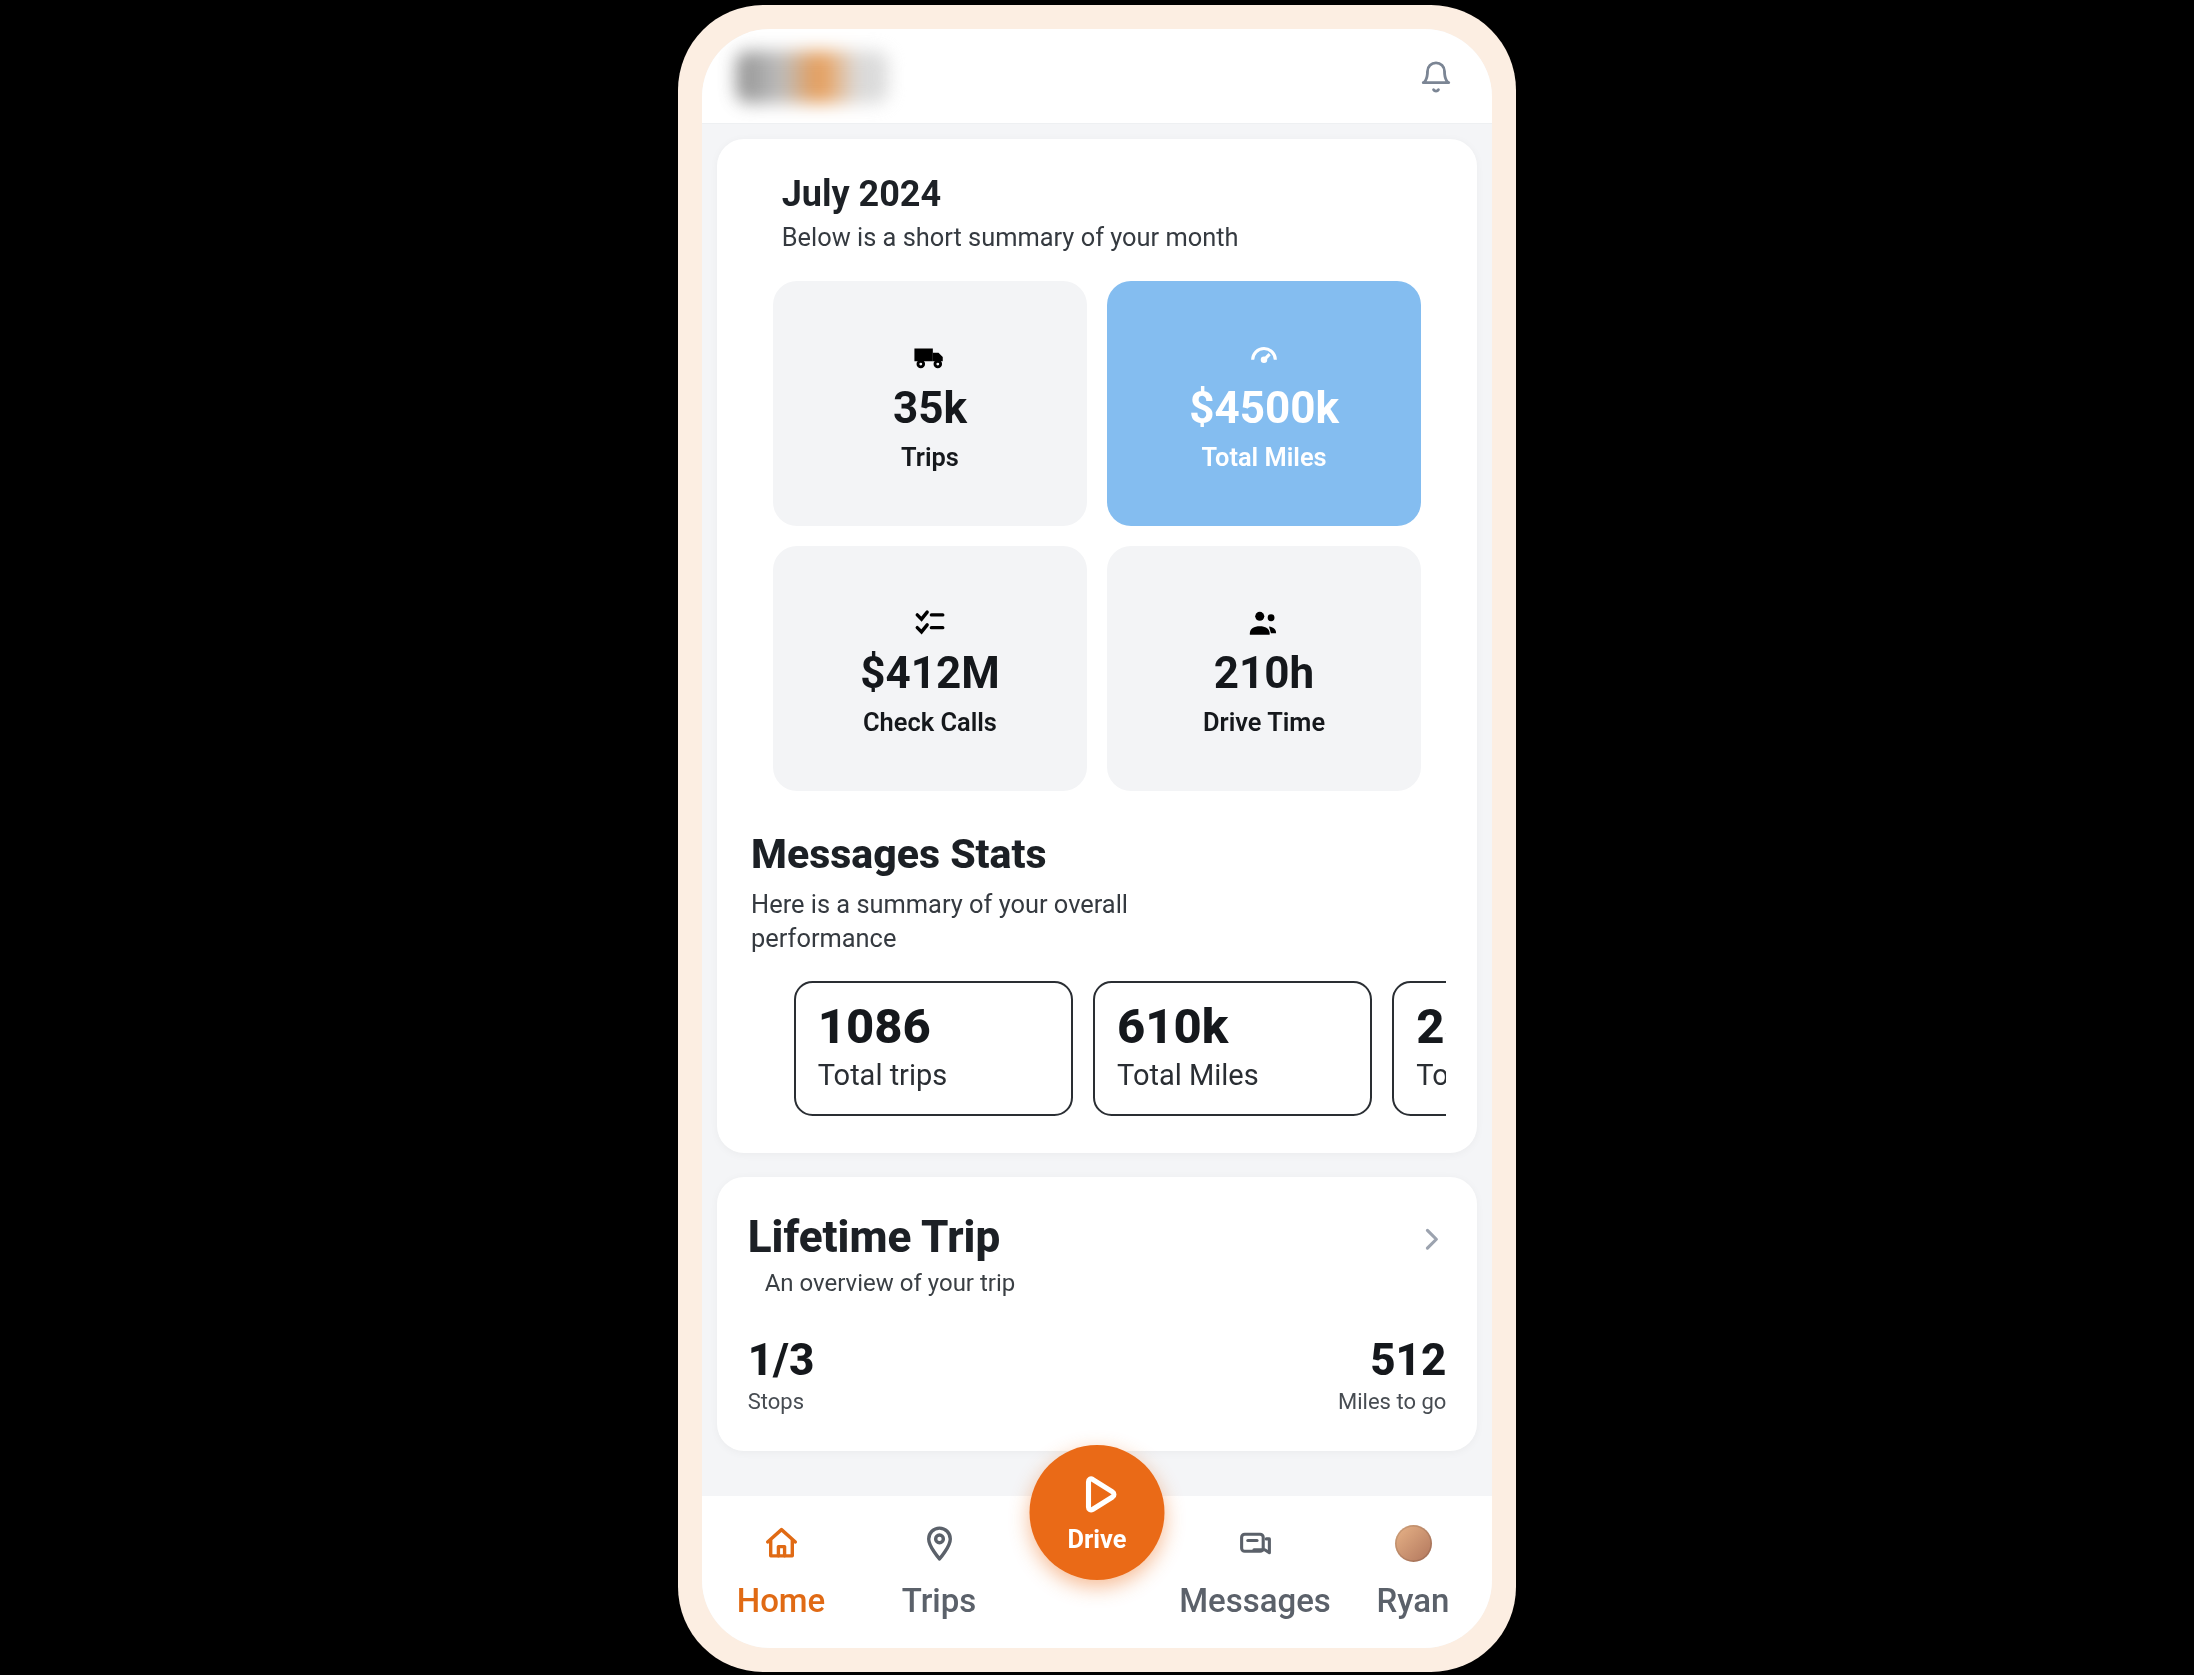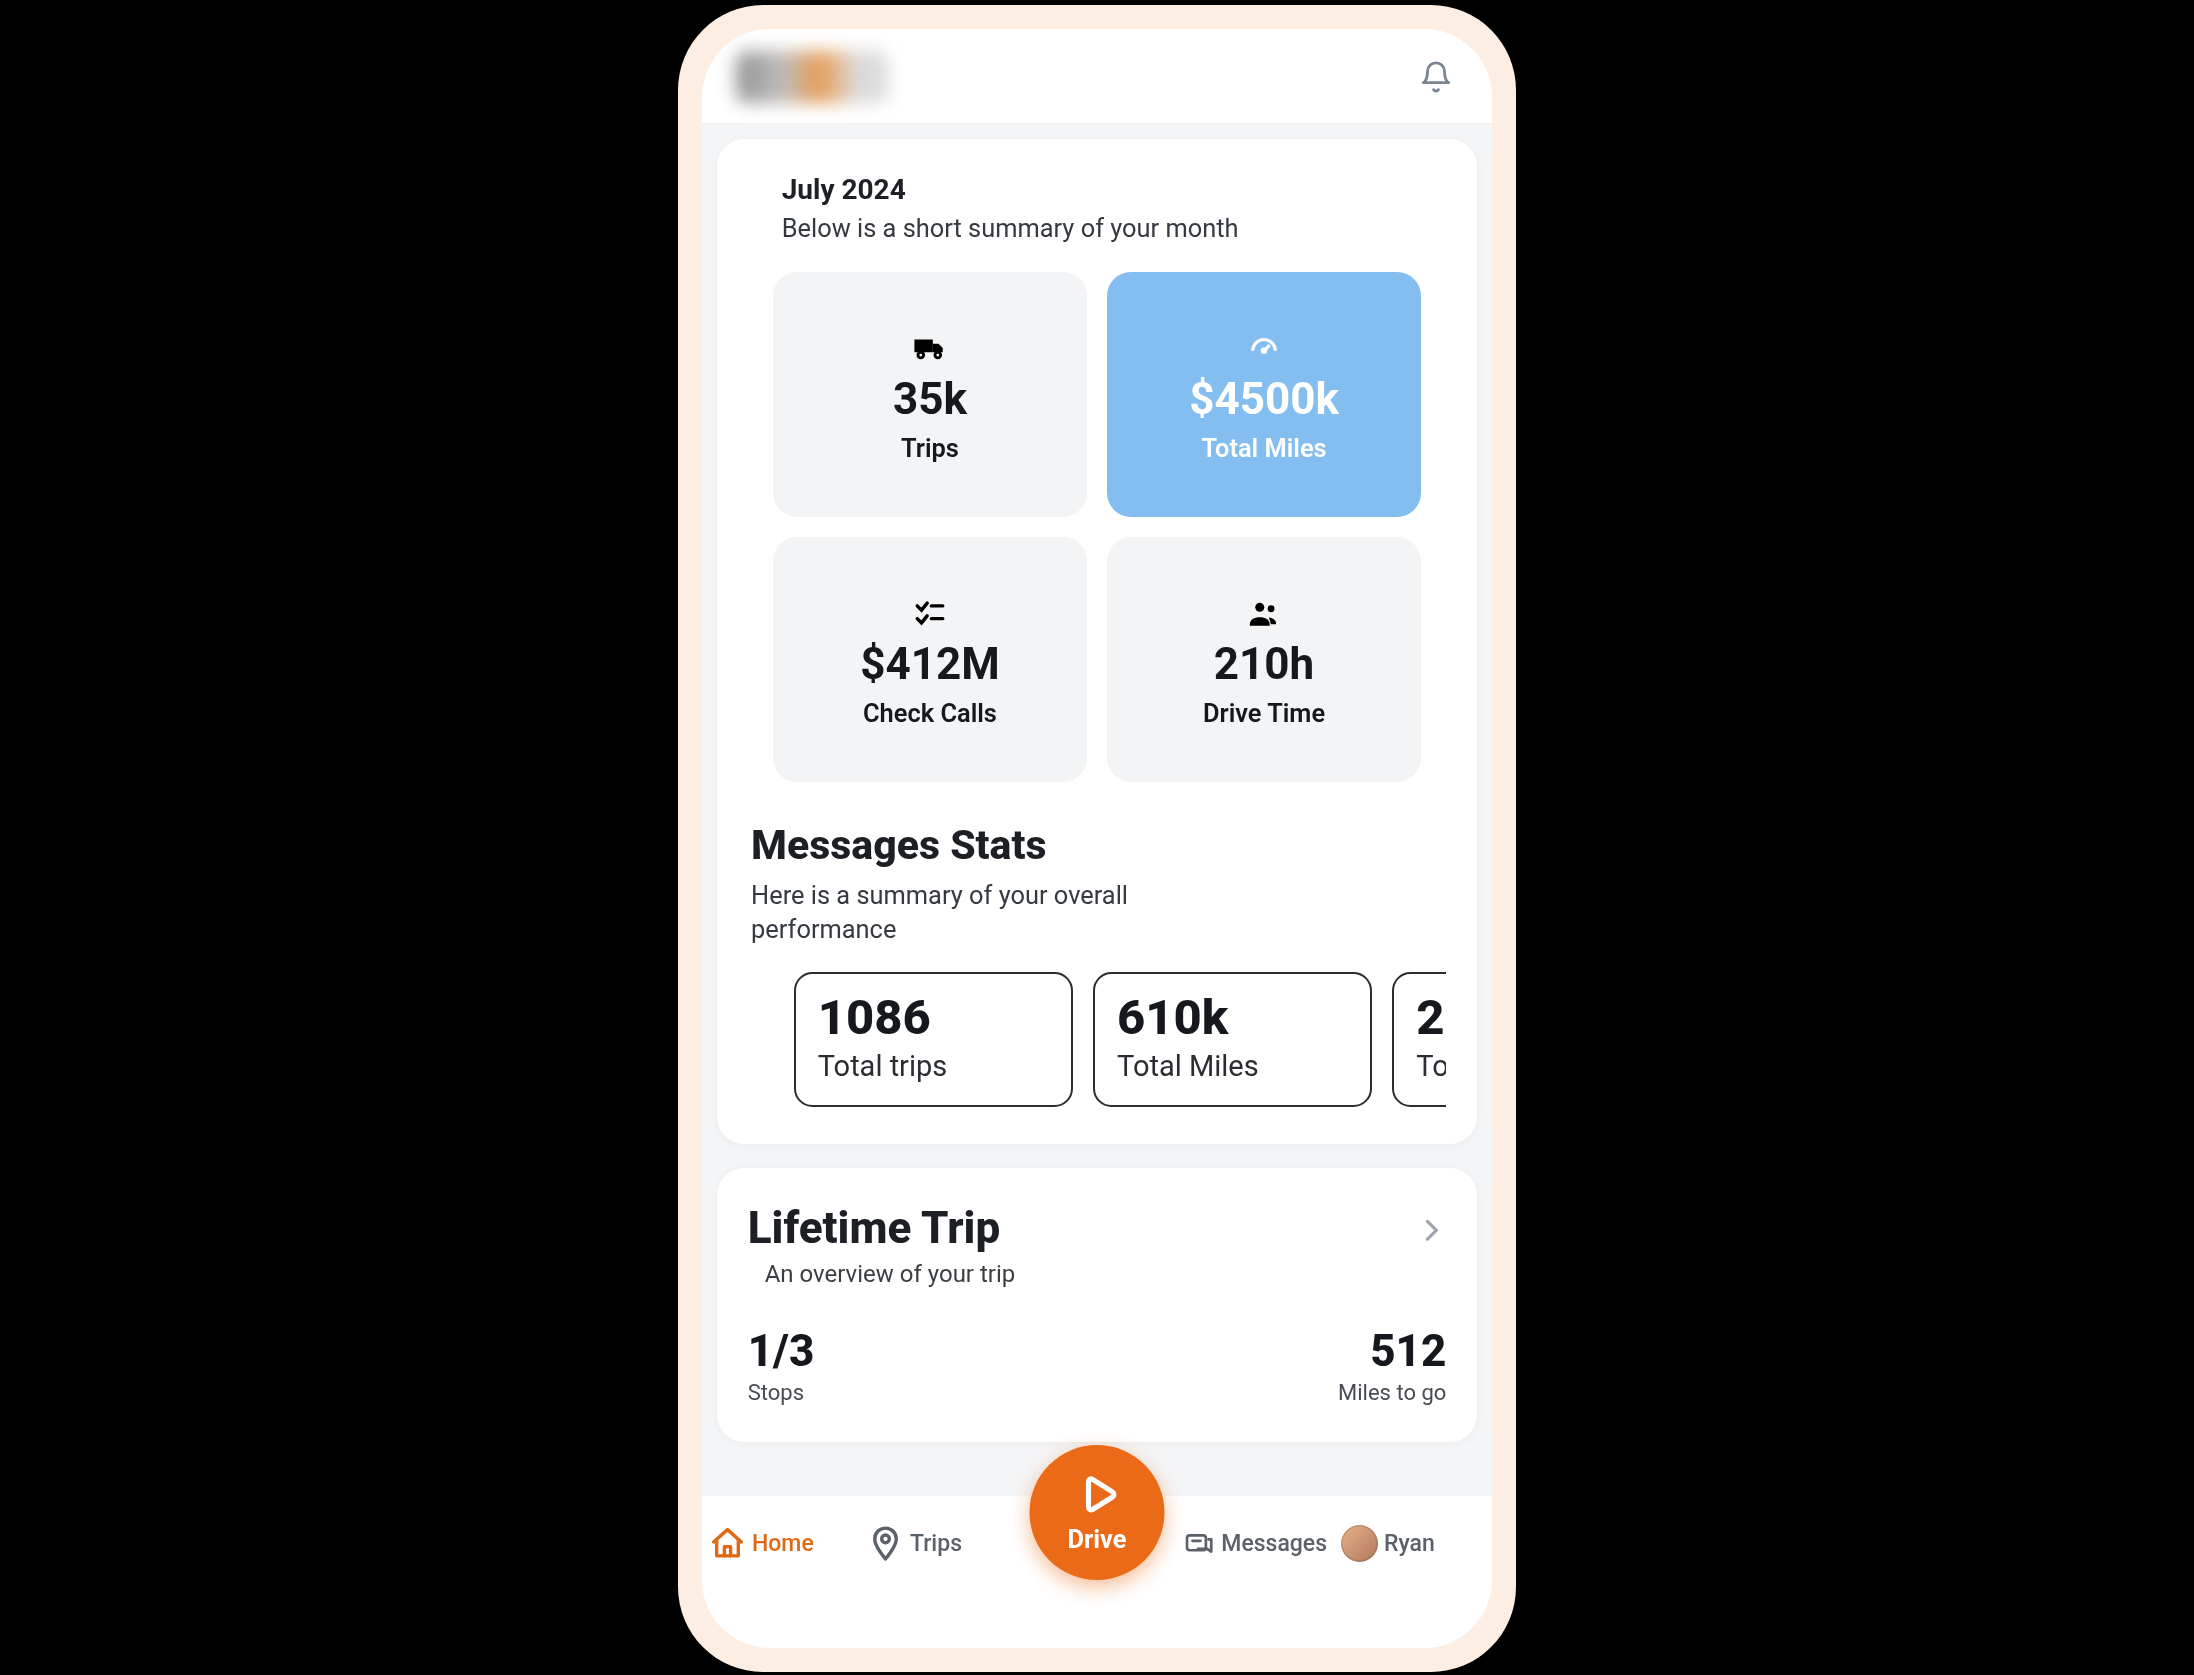--- a/index.html
+++ b/index.html
@@ -64,21 +64,21 @@
     flex-direction: column;
     gap: 24px;
   }
   .card {
     background: #fff;
     border-radius: 27px;
     padding: 34px 30.5px 37px 30.5px;
     box-shadow: 0 1.7px 8.5px rgba(0,0,0,0.04);
   }
   .month-title {
-    font-size: 28px;
+    font-size: 36px;
     font-weight: 700;
     color: #1d2126;
     margin-left: 34px;
   }
   .month-sub {
     font-size: 25.4px;
     color: #353a40;
     margin-top: 6.8px;
     margin-left: 34px;
   }
@@ -204,25 +204,25 @@
     background: #fff;
     padding-top: 17px;
     display: flex;
     justify-content: space-around;
     align-items: flex-start;
     position: relative;
     height: 152px;
   }
   .tab {
     display:flex;
-    flex-direction: row;
+    flex-direction: column;
     align-items:center;
-    gap: 6px;
+    gap: 19px;
     color: #5b616a;
-    font-size: 23px;
+    font-size: 33px;
     font-weight: 500;
     width: 144px;
     padding-top: 12px;
   }
   .tab.active { color: #e06a14; }
   .tab svg { width: 37px; height: 37px; }
   .tab .avatar {
     width: 37px; height: 37px;
     border-radius: 50%;
     background: linear-gradient(135deg,#e8b488,#b0755c);

